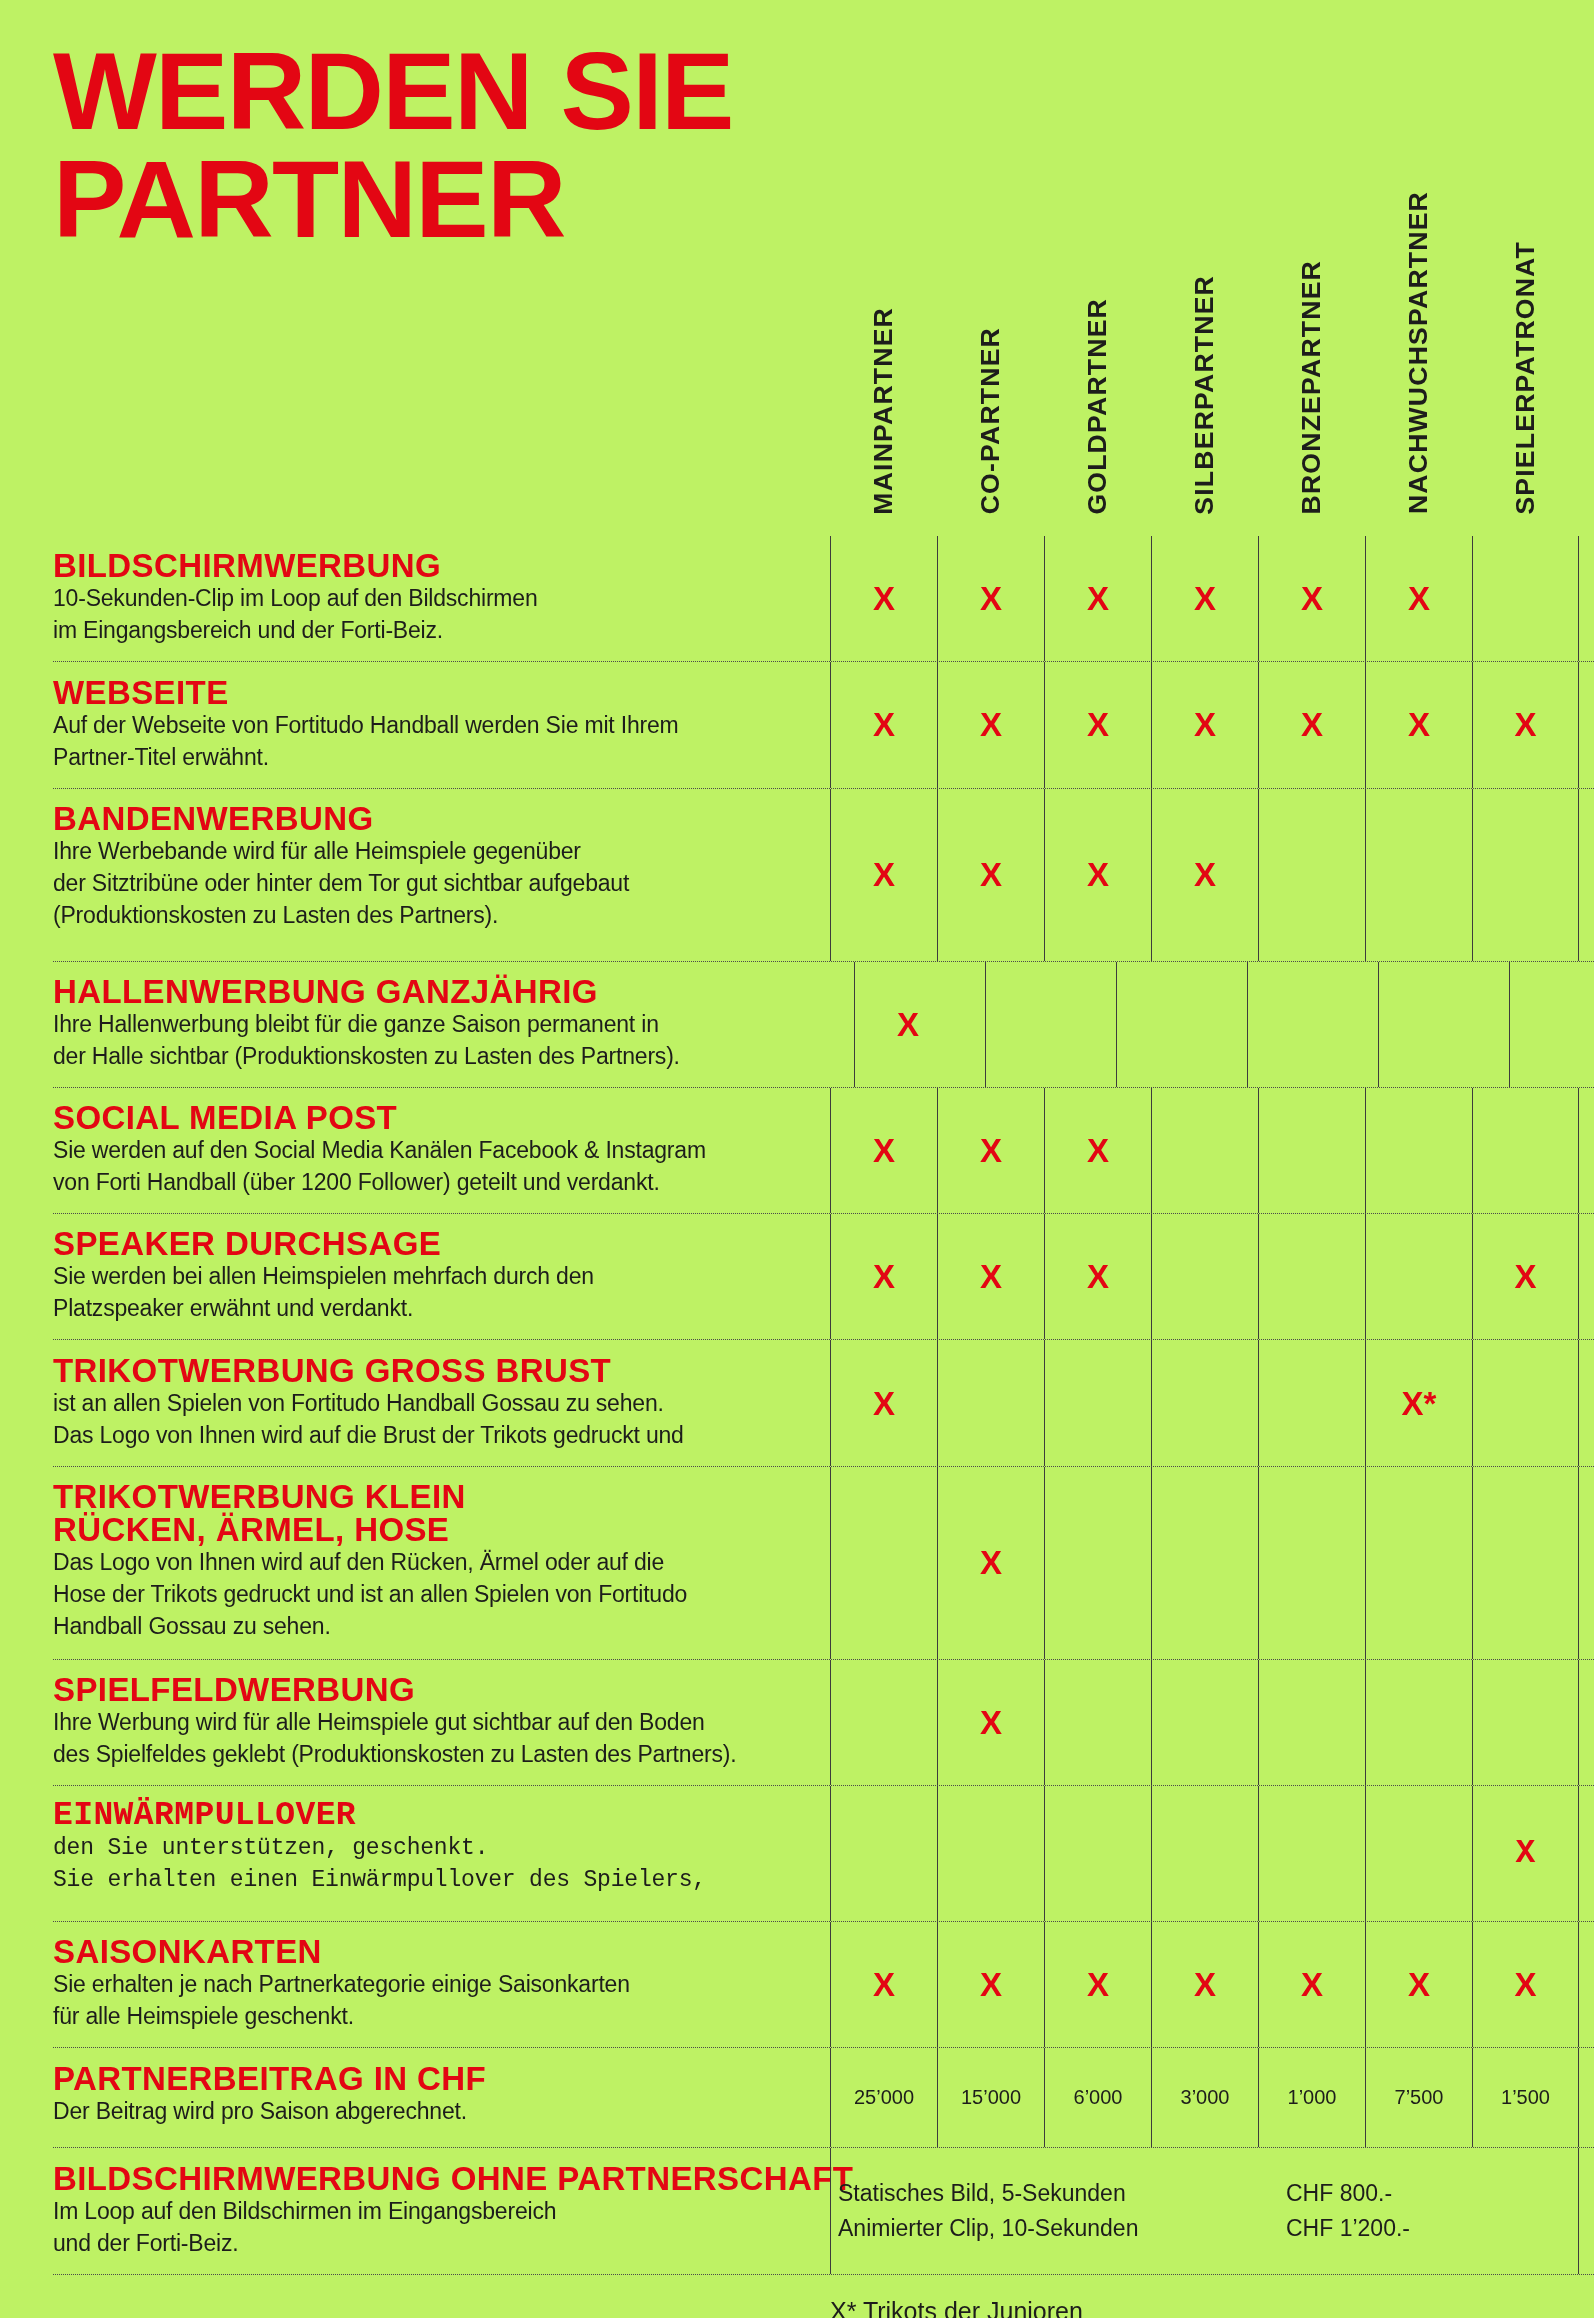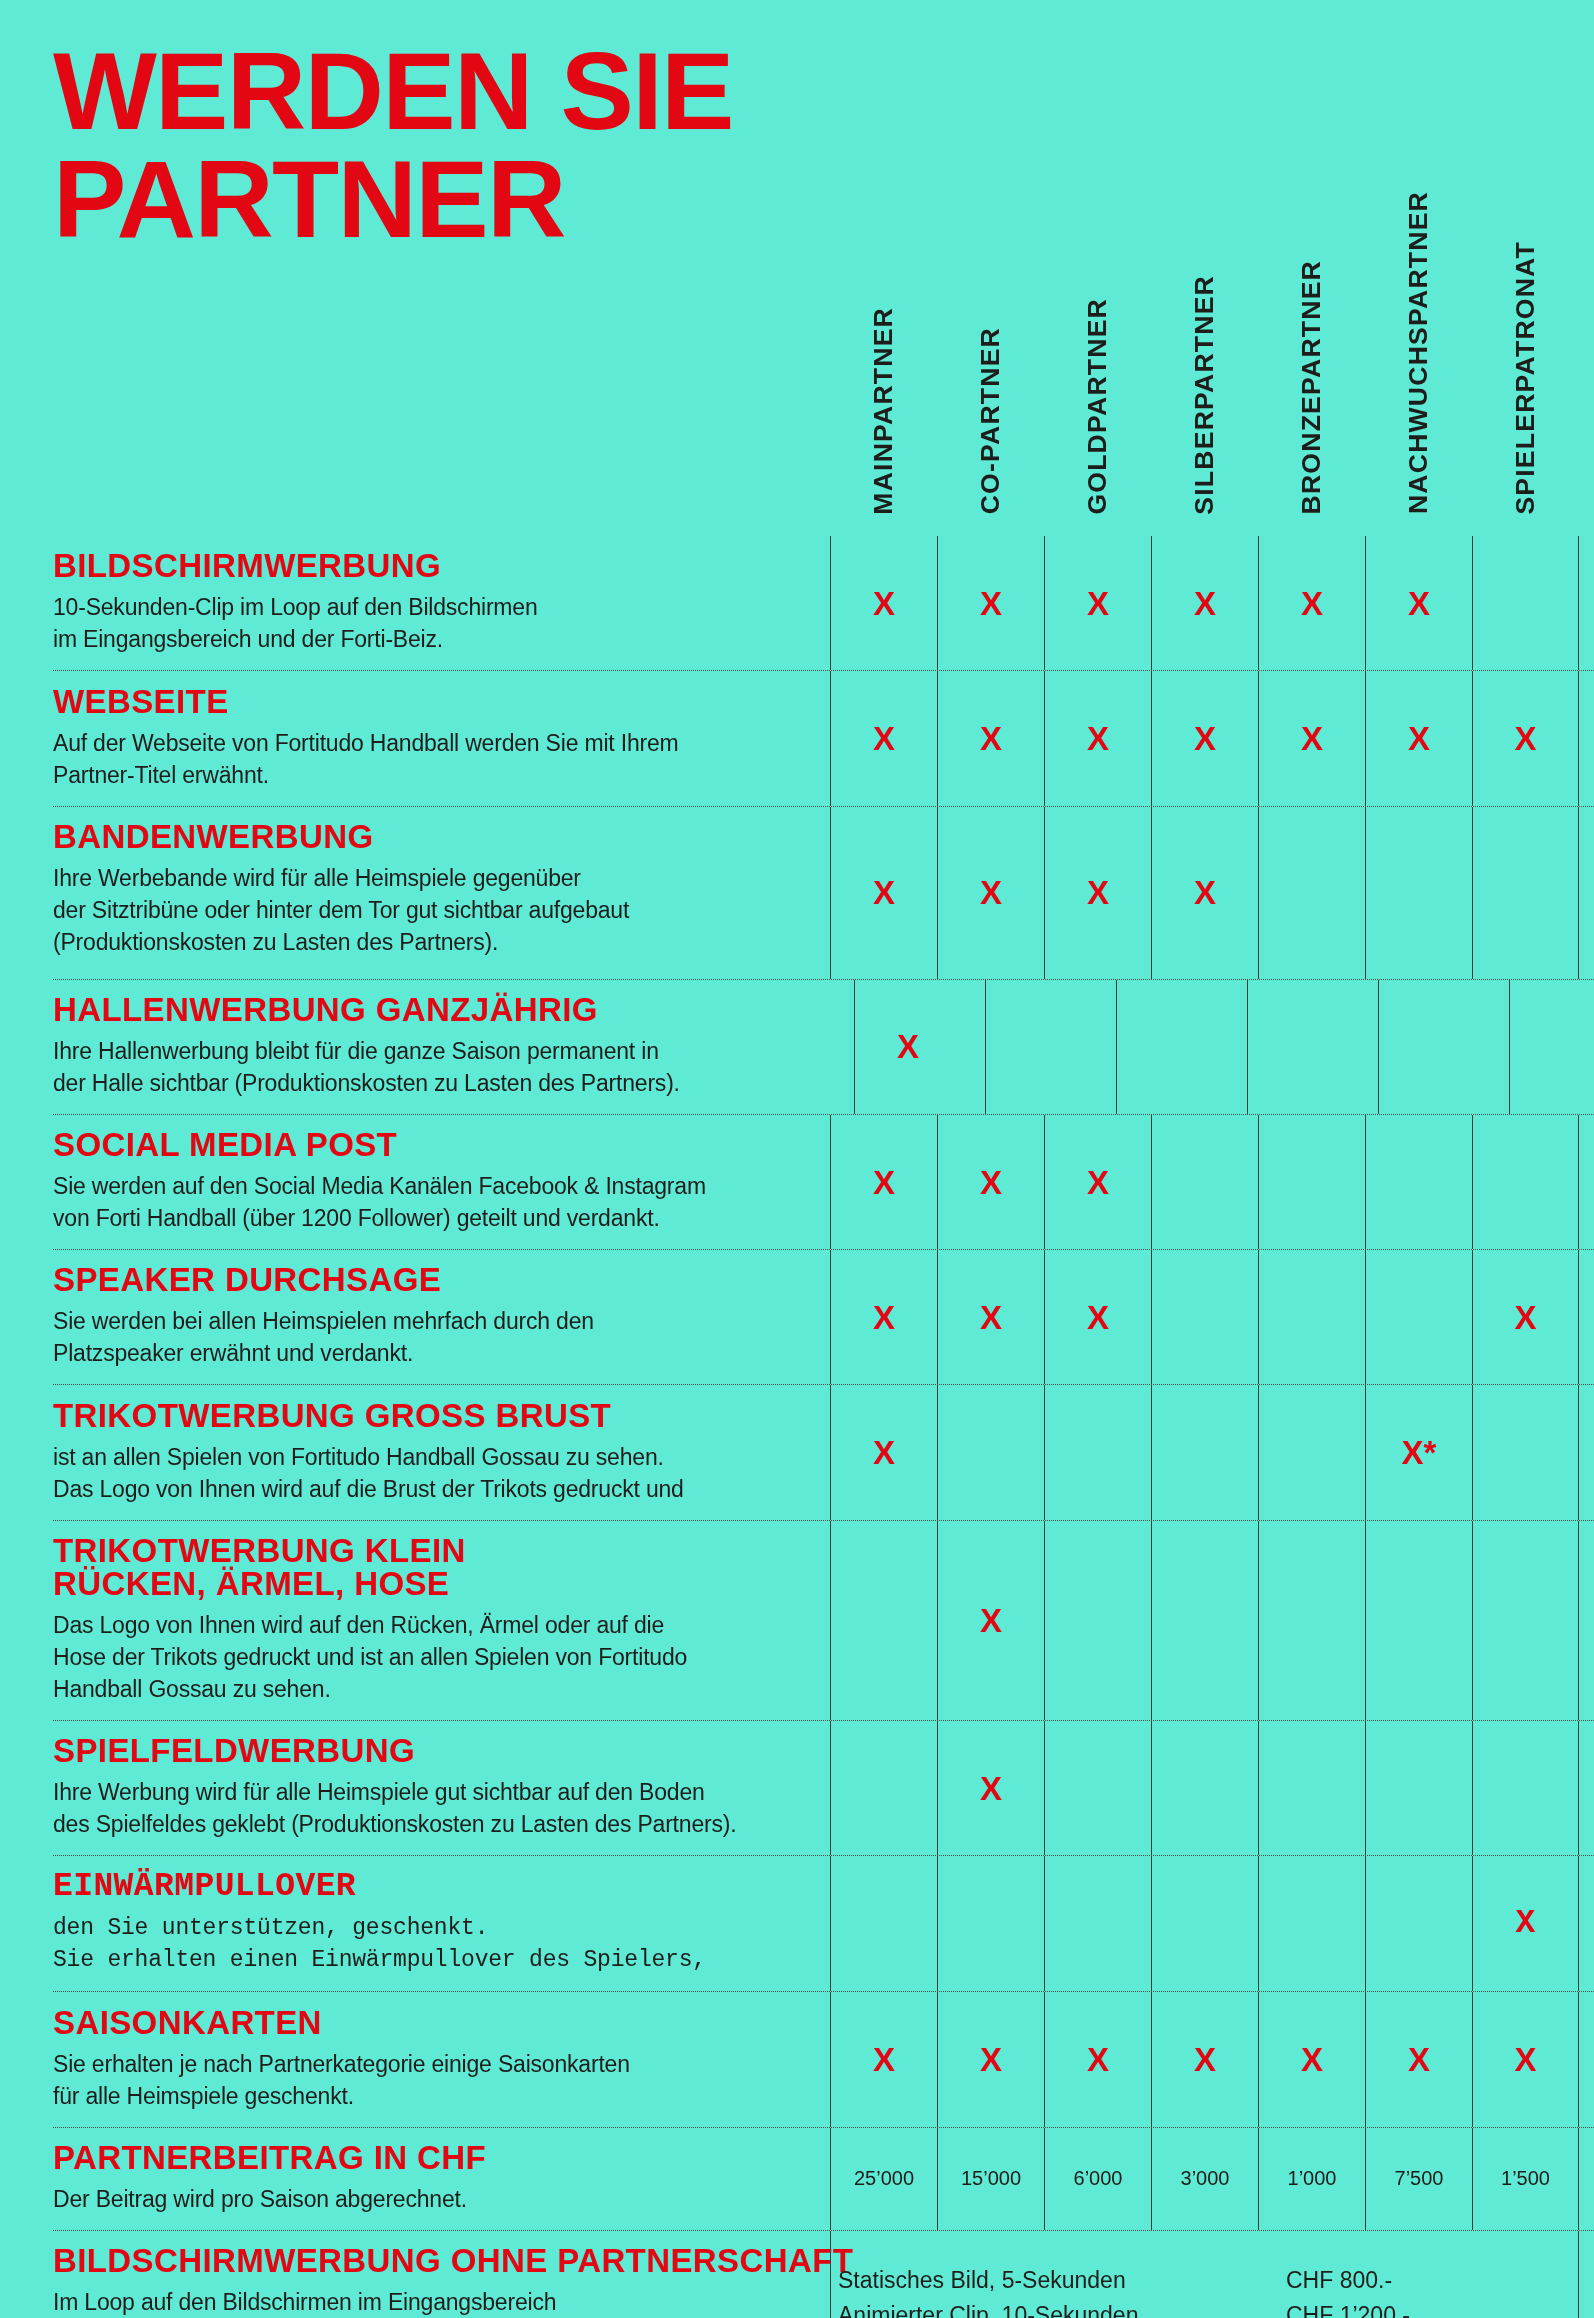--- a/index.html
+++ b/index.html
@@ -1,20 +1,20 @@
 <!DOCTYPE html>
 <html style="--red: #e30613; --text: #1d1d1b; --line: #3d3d3c; --dotted: #4b4b4a;font-size:13.3px"><head>
 <meta charset="utf-8">
 <style>
   * { margin:0; padding:0; box-sizing:border-box; }
   html,body { background:#ffffff; }
   body { font-family:"Liberation Sans","DejaVu Sans",sans-serif; }
   .page{
     position:relative; width:1594px; height:2319px; margin:0 auto;
-    background:#5eead4; overflow:hidden; color:var(--text);
+    background:#bef264; overflow:hidden; color:var(--text);
     padding-left:53px;
   }
   :root{
     --red:#e30613; --text:#1d1d1b; --line:#3d3d3c; --dotted:#4b4b4a;
     --label-w:777px; --col-w:107px;
   }
   
   .head{
     display:grid;
     grid-template-columns:var(--label-w) repeat(7,var(--col-w));
@@ -47,21 +47,21 @@
     display:grid;
     grid-template-columns:var(--label-w) repeat(7,var(--col-w));
     border-bottom:1.7px dotted var(--dotted);
   }
   .label{ padding:13.3px 16.6px 15px 0; }
   .rh{
     color:var(--red); font-weight:bold; font-size:33px; line-height:33px;
     letter-spacing:0.4px; white-space:nowrap;
   }
   .rd{ font-size:23px; line-height:32px; letter-spacing:-0.2px; white-space:nowrap; }
-  .rd-wrap{ margin-top:9px; }
+  .rd-wrap{ margin-top:0; }
   .cell{
     border-left:1.7px solid var(--line);
     display:flex; align-items:center; justify-content:center;
   }
   .cell.last{ border-right:1.7px solid var(--line); }
   .xmark{ color:var(--red); font-weight:bold; font-size:33px; line-height:1; }
   .price{ font-size:20px; color:var(--text); }
   
   .span-cell{
     grid-column:2 / -1;

